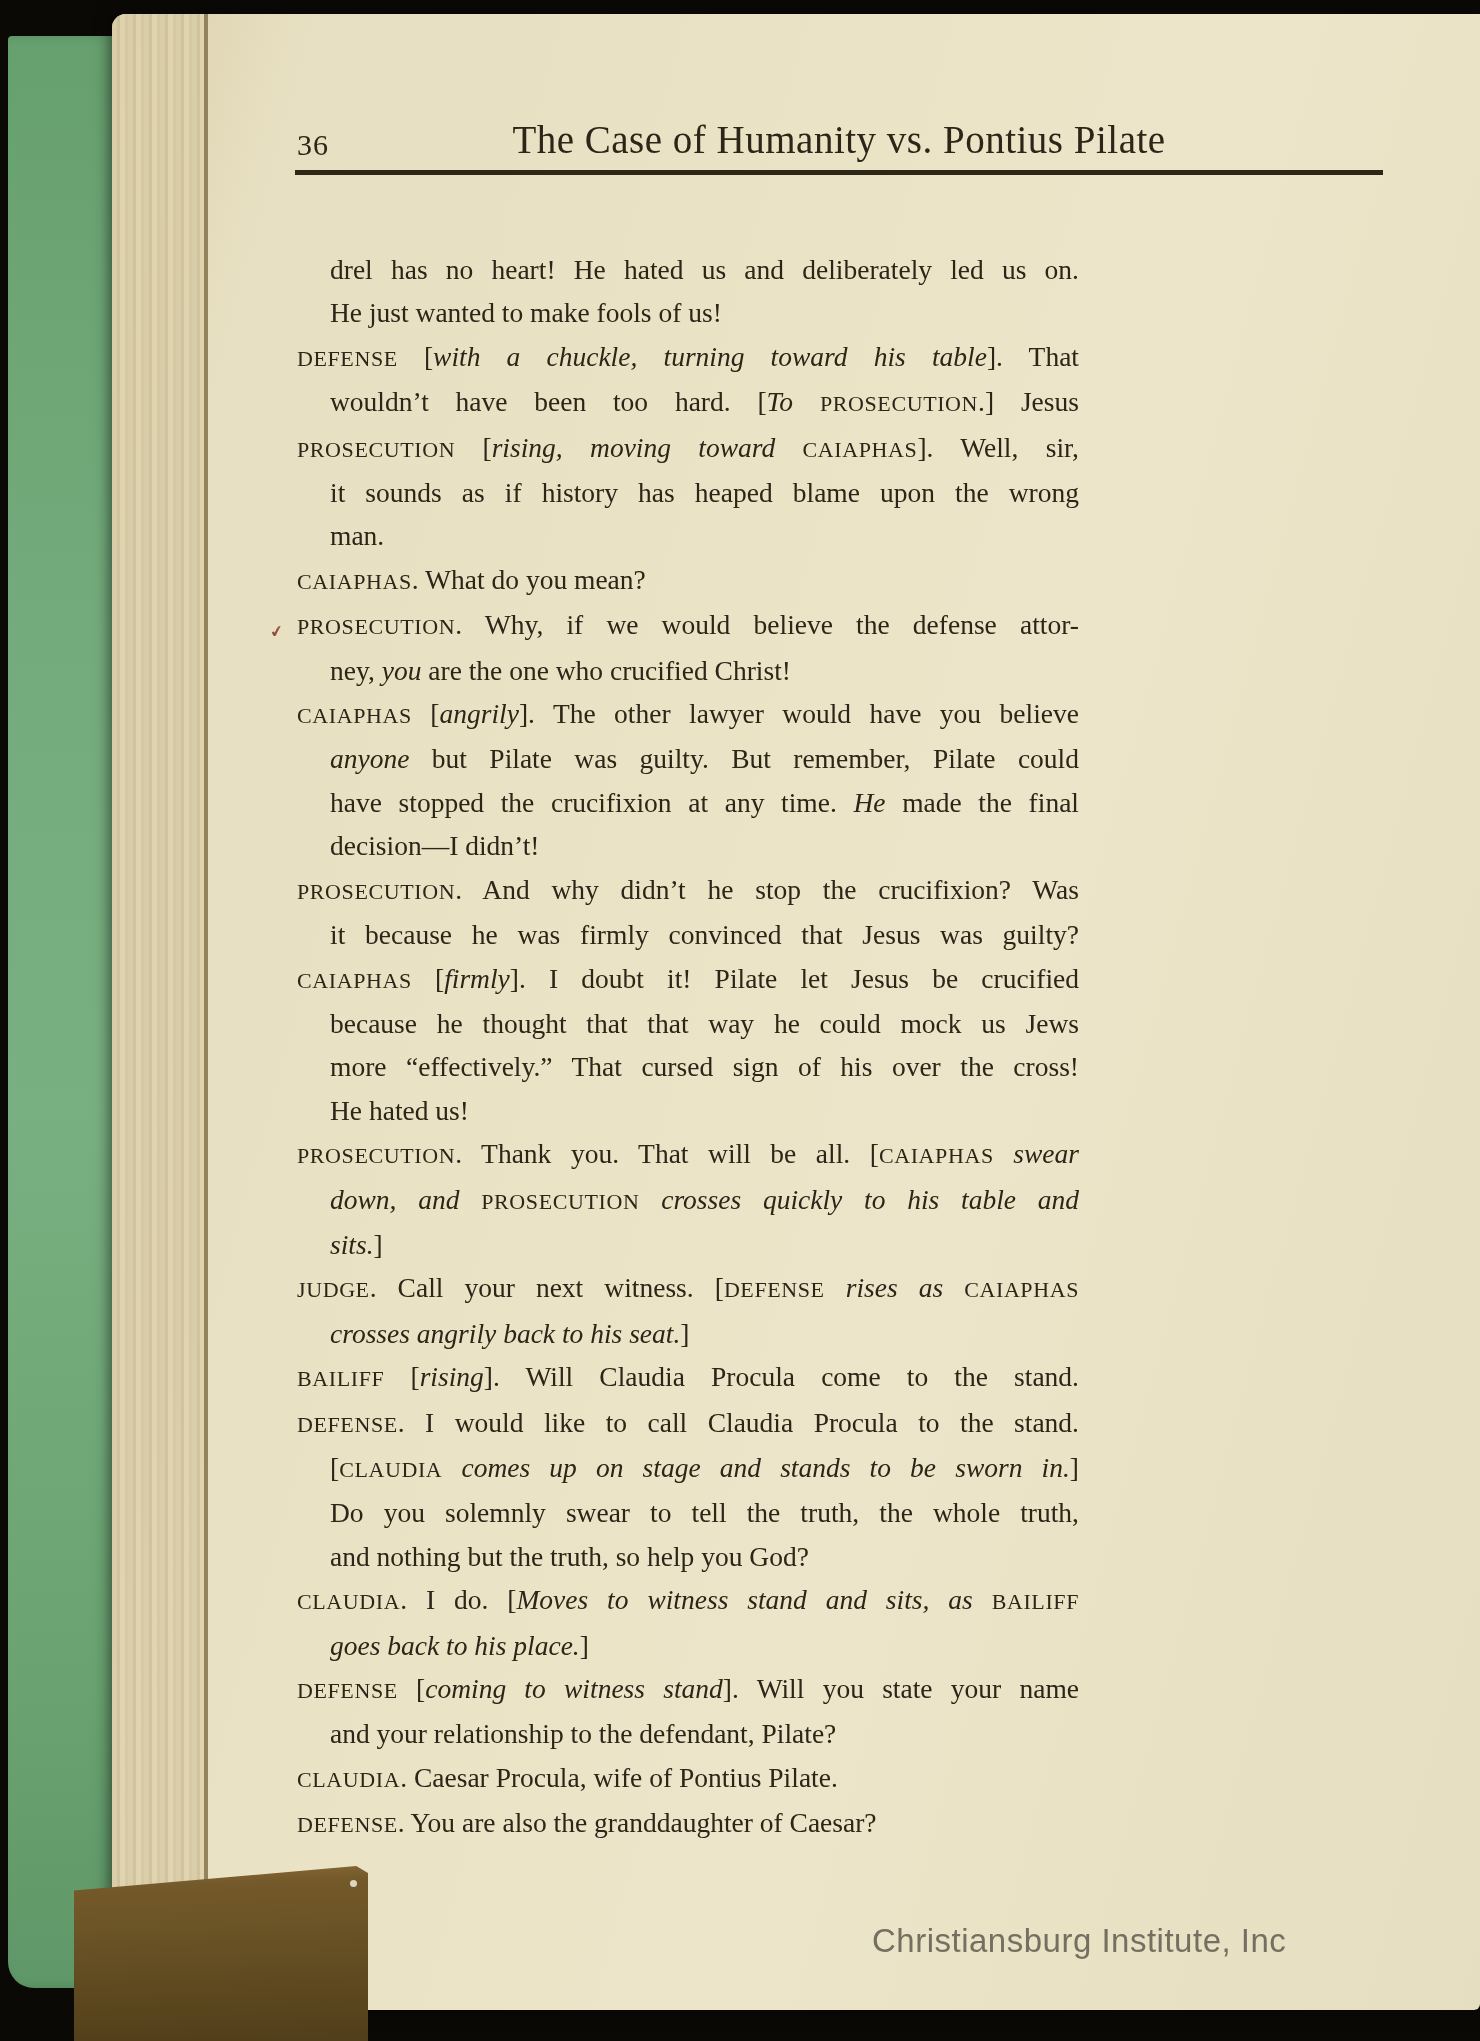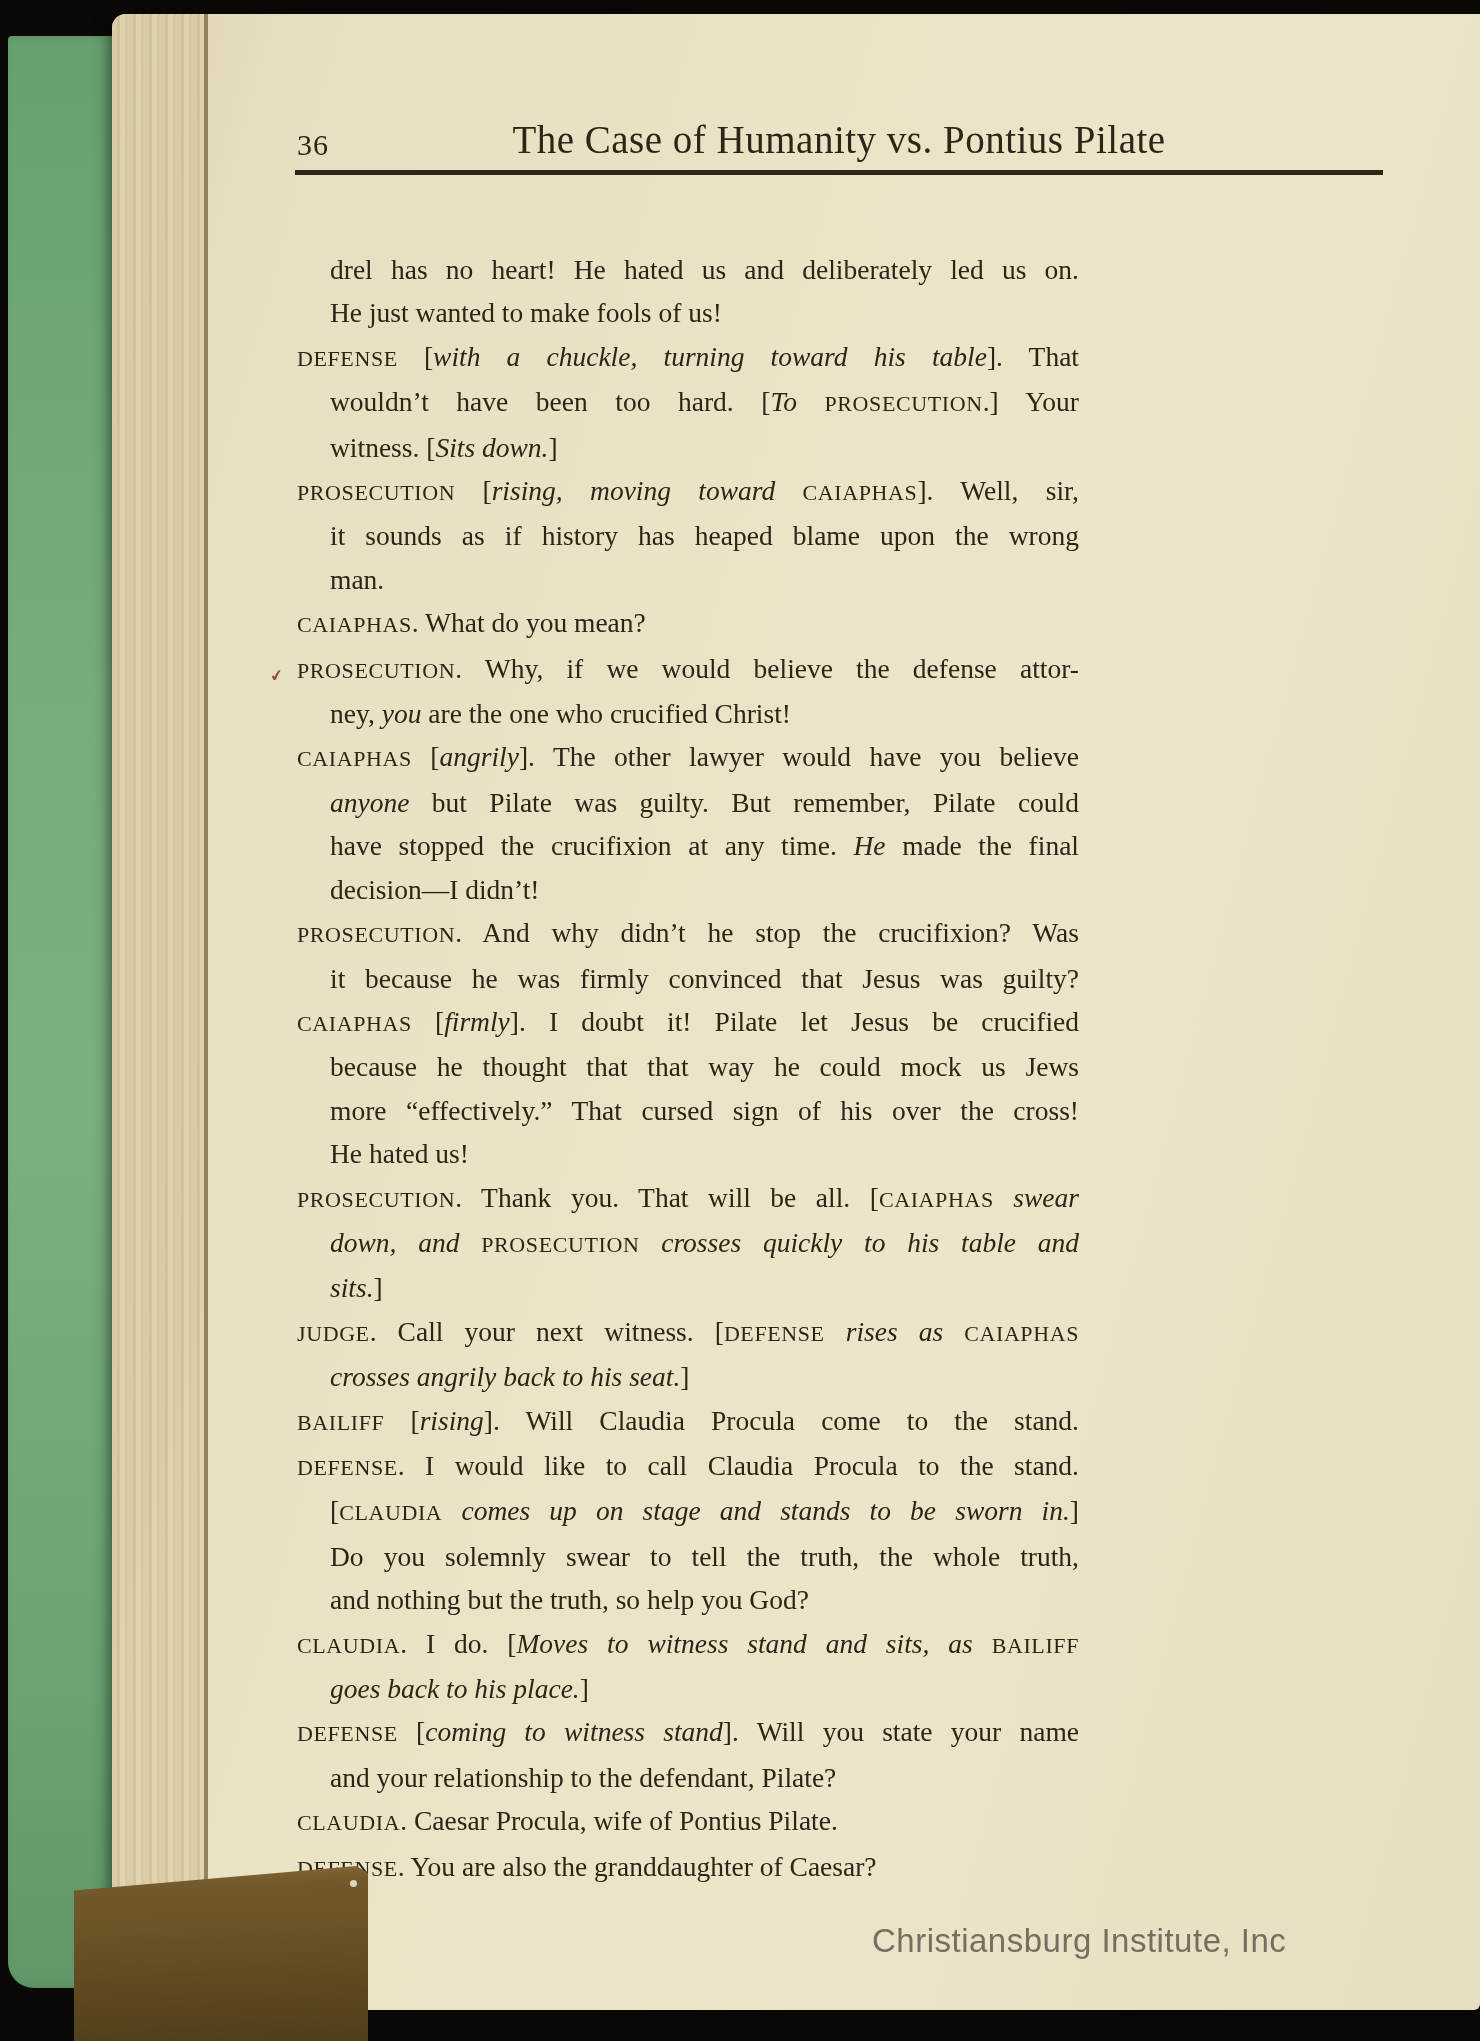--- a/index.html
+++ b/index.html
@@ -108,22 +108,21 @@
 
     <div class="header">
       <span class="page-number">36</span>
       <span class="running-title">The Case of Humanity vs. Pontius Pilate</span>
     </div>
 
     <div class="text-block">
         <div class="line cont"><span class="seg-r">drel has no heart! He hated us and deliberately led us on.</span></div>
         <div class="line cont flush"><span class="seg-r">He just wanted to make fools of us!</span></div>
         <div class="line"><span class="seg-sc">DEFENSE</span><span class="seg-r"> [</span><span class="seg-i">with a chuckle, turning toward his table</span><span class="seg-r">]. That</span></div>
-        <div class="line cont"><span class="seg-r">wouldn’t have been too hard. [</span><span class="seg-i">To </span><span class="seg-sc">PROSECUTION</span><span class="seg-r">.] Your</span></div>
-        <div class="line cont flush"><span class="seg-r">witness. [</span><span class="seg-i">Sits down.</span><span class="seg-r">]</span></div>
+        <div class="line cont"><span class="seg-r">wouldn’t have been too hard. [</span><span class="seg-i">To </span><span class="seg-sc">PROSECUTION</span><span class="seg-r">.] Jesus</span></div>
         <div class="line"><span class="seg-sc">PROSECUTION</span><span class="seg-r"> [</span><span class="seg-i">rising, moving toward </span><span class="seg-sc">CAIAPHAS</span><span class="seg-r">]. Well, sir,</span></div>
         <div class="line cont"><span class="seg-r">it sounds as if history has heaped blame upon the wrong</span></div>
         <div class="line cont flush"><span class="seg-r">man.</span></div>
         <div class="line flush"><span class="seg-sc">CAIAPHAS</span><span class="seg-r">. What do you mean?</span></div>
         <div class="line"><span class="margin-mark">✔</span><span class="seg-sc">PROSECUTION</span><span class="seg-r">. Why, if we would believe the defense attor-</span></div>
         <div class="line cont flush"><span class="seg-r">ney, </span><span class="seg-i">you</span><span class="seg-r"> are the one who crucified Christ!</span></div>
         <div class="line"><span class="seg-sc">CAIAPHAS</span><span class="seg-r"> [</span><span class="seg-i">angrily</span><span class="seg-r">]. The other lawyer would have you believe</span></div>
         <div class="line cont"><span class="seg-i">anyone</span><span class="seg-r"> but Pilate was guilty. But remember, Pilate could</span></div>
         <div class="line cont"><span class="seg-r">have stopped the crucifixion at any time. </span><span class="seg-i">He</span><span class="seg-r"> made the final</span></div>
         <div class="line cont flush"><span class="seg-r">decision—I didn’t!</span></div>

